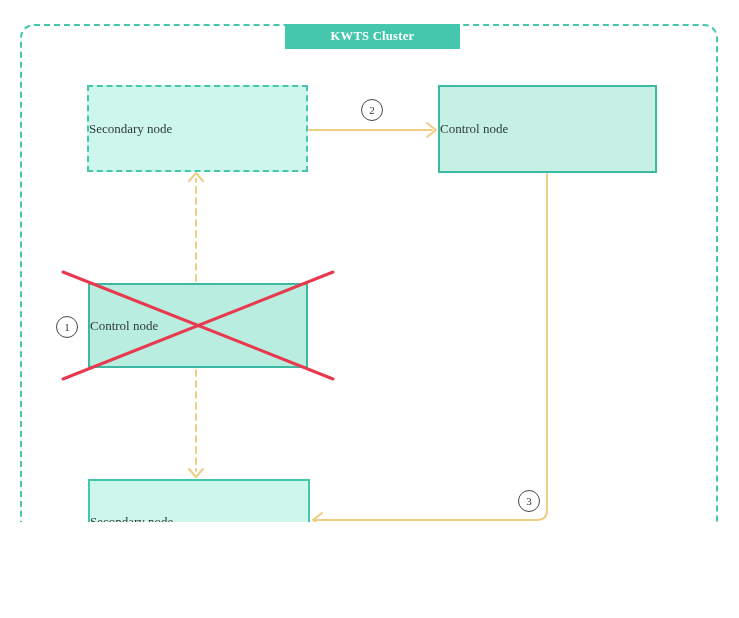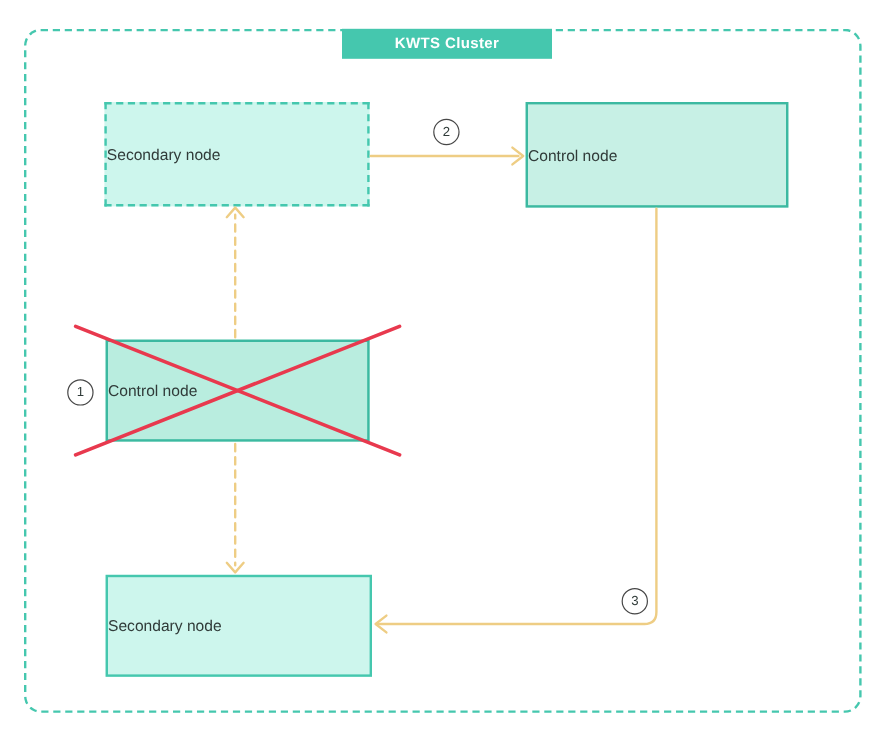--- a/index.html
+++ b/index.html
@@ -1,21 +1,21 @@
 <!DOCTYPE html>
 <html style="--accent: #45c7ae; --accent-dark: #3cb9a1; --fill-light: #cdf6ed; --fill-mid: #c7f0e5; --fill-failed: #b9eddf; --arrow-gold: #eecd84; --cross-red: #e8394e; --text-dark: #303b39; --title-text: #ffffff; --badge-border: #474747; --background: #ffffff;"><head>
 <meta charset="utf-8">
 <style>
   html, body { margin: 0; padding: 0; background: #ffffff; }
   .canvas {
     position: relative;
     width: 739px;
-    height: 618px;
+    height: 522px;
     background: var(--background);
-    font-family: Liberation Sans, sans-serif;
+    font-family: Liberation Serif, serif;
     overflow: hidden;
   }
   .cluster-border {
     position: absolute;
     left: 20px; top: 24px;
     width: 698px; height: 570px;
     border: 2px dashed var(--accent);
     border-radius: 14px;
     box-sizing: border-box;
   }

